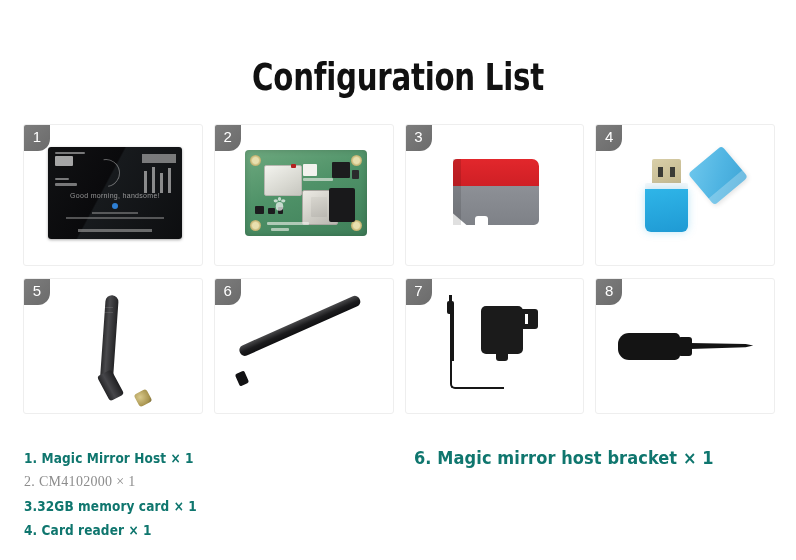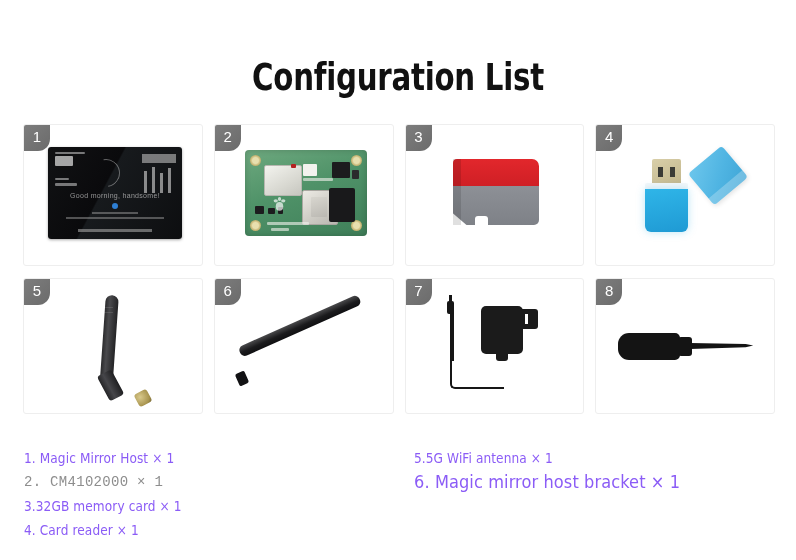--- a/index.html
+++ b/index.html
@@ -248,31 +248,31 @@
     background:#141414;
     clip-path:polygon(0 0,88% 18%,100% 40%,88% 70%,0 100%);
   }
 
   
   .lists{position:absolute;left:0;top:446px;width:796px;display:flex;}
   .col{width:398px;box-sizing:border-box;}
   .col.left{padding-left:24px;}
   .col.right{padding-left:16px;}
   .li{
-    color:#8b5cf6;
-    font-weight:normal;
+    color:#0f766e;
+    font-weight:bold;
     font-size:13.5px;
     line-height:24px;
     white-space:nowrap;
     font-family:"DejaVu Sans Condensed","Liberation Sans",sans-serif;
     letter-spacing:.1px;
   }
   .li.muted{
     color:#8d8d8d;font-weight:normal;font-size:14px;
-    font-family:Liberation Mono, monospace;letter-spacing:.3px;
+    font-family:Liberation Serif, serif;letter-spacing:.3px;
   }
   .li.small{font-size:18px;}
 </style>
 </head>
 <body>
 
 <div class="page">
 
   <div class="title">Configuration List</div>
 
@@ -413,18 +413,17 @@
   </div>
 
   <div class="lists">
     <div class="col left">
       <div class="li">1. Magic Mirror Host × 1</div>
       <div class="li muted">2.  CM4102000 × 1</div>
       <div class="li">3.32GB memory card × 1</div>
       <div class="li">4. Card reader × 1</div>
     </div>
     <div class="col right">
-      <div class="li">5.5G WiFi antenna × 1</div>
       <div class="li small">6. Magic mirror host bracket × 1</div>
     </div>
   </div>
 
 </div>
 
 </body></html>

